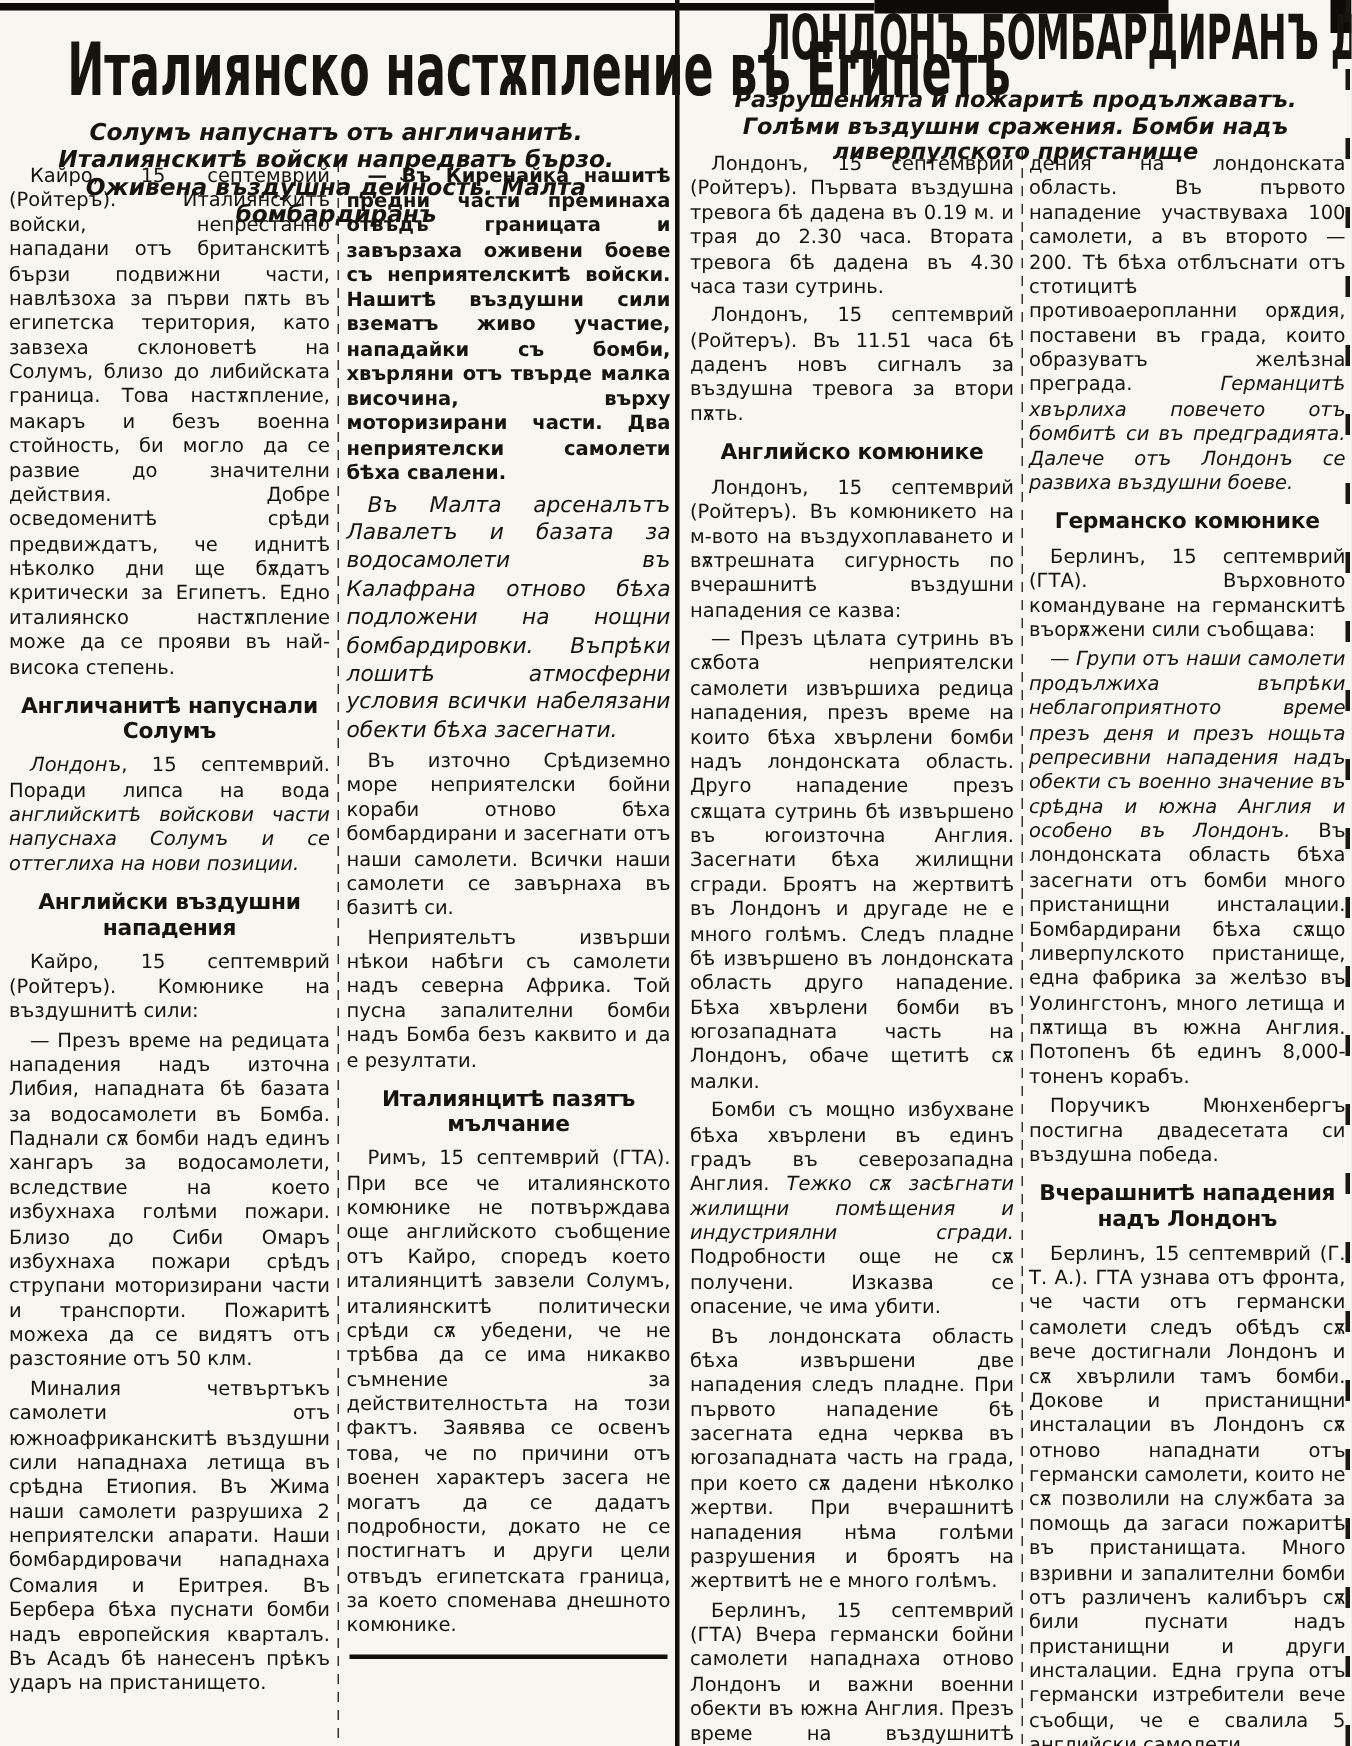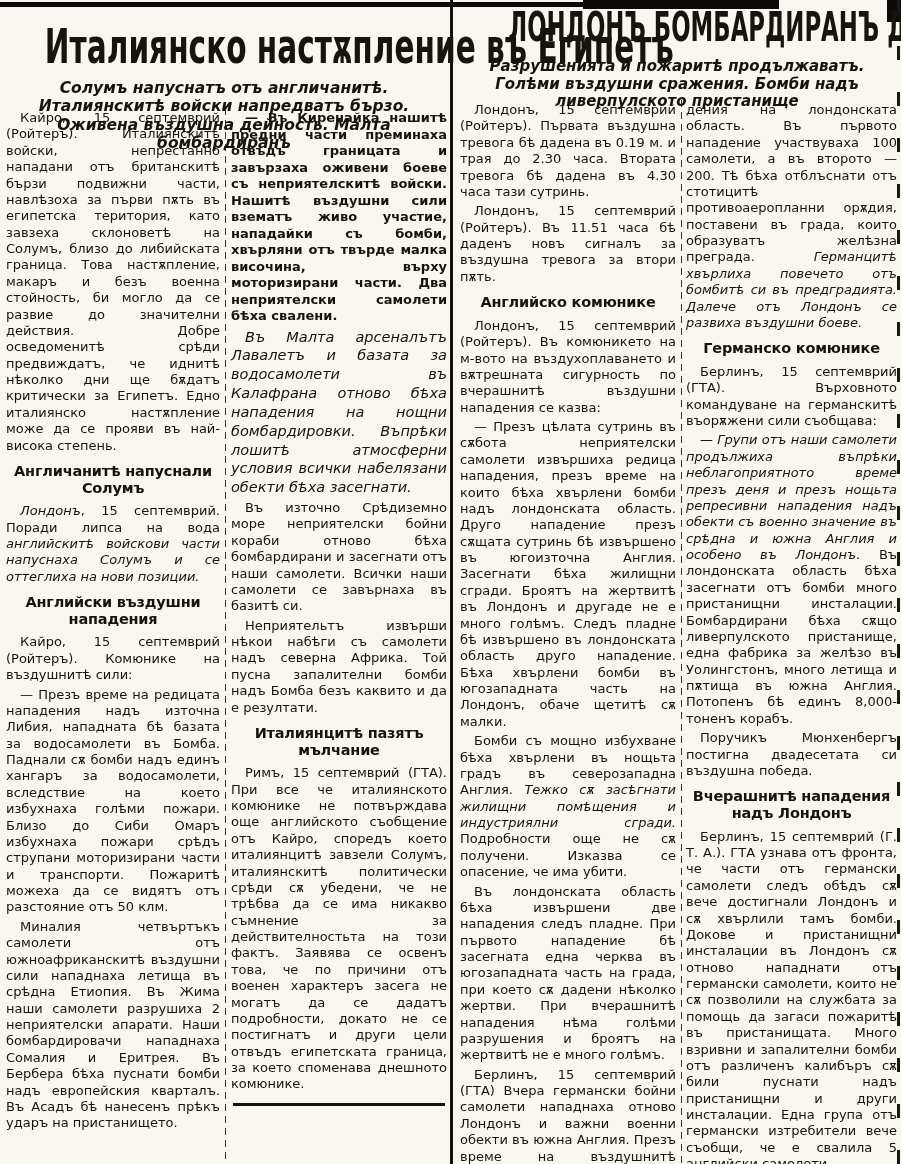--- a/index.html
+++ b/index.html
@@ -65,34 +65,34 @@
       <p class="par">Кайро, 15 септемврий (Ройтеръ). Италиянскитѣ войски, непрестанно нападани отъ британскитѣ бързи подвижни части, навлѣзоха за първи пѫть въ египетска територия, като завзеха склоноветѣ на Солумъ, близо до либийската граница. Това настѫпление, макаръ и безъ военна стойность, би могло да се развие до значителни действия. Добре осведоменитѣ срѣди предвиждатъ, че иднитѣ нѣколко дни ще бѫдатъ критически за Египетъ. Едно италиянско настѫпление може да се прояви въ най-висока степень.</p>
       <div class="col-head">Англичанитѣ напуснали Солумъ</div>
       <p class="par"><span class="ital">Лондонъ</span><span>, 15 септемврий. Поради липса на вода </span><span class="ital">английскитѣ войскови части напуснаха Солумъ и се оттеглиха на нови позиции.</span></p>
       <div class="col-head">Английски въздушни нападения</div>
       <p class="par">Кайро, 15 септемврий (Ройтеръ). Комюнике на въздушнитѣ сили:</p>
       <p class="par">— Презъ време на редицата нападения надъ източна Либия, нападната бѣ базата за водосамолети въ Бомба. Паднали сѫ бомби надъ единъ хангаръ за водосамолети, вследствие на което избухнаха голѣми пожари. Близо до Сиби Омаръ избухнаха пожари срѣдъ струпани моторизирани части и транспорти. Пожаритѣ можеха да се видятъ отъ разстояние отъ 50 клм.</p>
       <p class="par">Миналия четвъртъкъ самолети отъ южноафриканскитѣ въздушни сили нападнаха летища въ срѣдна Етиопия. Въ Жима наши самолети разрушиха 2 неприятелски апарати. Наши бомбардировачи нападнаха Сомалия и Еритрея. Въ Бербера бѣха пуснати бомби надъ европейския кварталъ. Въ Асадъ бѣ нанесенъ прѣкъ ударъ на пристанището.</p>
     </div>
   <div class="col" id="col-l2" style="left:231px;top:110px;width:216px;height:1054px;">
       <p class="par big">— Въ Киренайка нашитѣ предни части преминаха отвъдъ границата и завързаха оживени боеве съ неприятелскитѣ войски. Нашитѣ въздушни сили взематъ живо участие, нападайки съ бомби, хвърляни отъ твърде малка височина, върху моторизирани части. Два неприятелски самолети бѣха свалени.</p>
-      <p class="par bigital">Въ Малта арсеналътъ Лавалетъ и базата за водосамолети въ Калафрана отново бѣха нападения на нощни бомбардировки. Въпрѣки лошитѣ атмосферни условия всички набелязани обекти бѣха засегнати.</p>
+      <p class="par bigital">Въ Малта арсеналътъ Лавалетъ и базата за водосамолети въ Калафрана отново бѣха подложени на нощни бомбардировки. Въпрѣки лошитѣ атмосферни условия всички набелязани обекти бѣха засегнати.</p>
       <p class="par">Въ източно Срѣдиземно море неприятелски бойни кораби отново бѣха бомбардирани и засегнати отъ наши самолети. Всички наши самолети се завърнаха въ базитѣ си.</p>
       <p class="par">Неприятельтъ извърши нѣкои набѣги съ самолети надъ северна Африка. Той пусна запалителни бомби надъ Бомба безъ каквито и да е резултати.</p>
       <div class="col-head">Италиянцитѣ пазятъ мълчание</div>
       <p class="par">Римъ, 15 септемврий (ГТА). При все че италиянското комюнике не потвърждава още английското съобщение отъ Кайро, споредъ което италиянцитѣ завзели Солумъ, италиянскитѣ политически срѣди сѫ убедени, че не трѣбва да се има никакво съмнение за действителностьта на този фактъ. Заявява се освенъ това, че по причини отъ военен характеръ засега не могатъ да се дадатъ подробности, докато не се постигнатъ и други цели отвъдъ египетската граница, за което споменава днешното комюнике.</p>
       <div class="end-rule"></div>
     </div>
   <div class="col" id="col-r1" style="left:460px;top:102px;width:216px;height:1062px;">
       <p class="par">Лондонъ, 15 септемврий (Ройтеръ). Първата въздушна тревога бѣ дадена въ 0.19 м. и трая до 2.30 часа. Втората тревога бѣ дадена въ 4.30 часа тази сутринь.</p>
       <p class="par">Лондонъ, 15 септемврий (Ройтеръ). Въ 11.51 часа бѣ даденъ новъ сигналъ за въздушна тревога за втори пѫть.</p>
       <div class="col-head">Английско комюнике</div>
       <p class="par">Лондонъ, 15 септемврий (Ройтеръ). Въ комюникето на м-вото на въздухоплаването и вѫтрешната сигурность по вчерашнитѣ въздушни нападения се казва:</p>
       <p class="par">— Презъ цѣлата сутринь въ сѫбота неприятелски самолети извършиха редица нападения, презъ време на които бѣха хвърлени бомби надъ лондонската область. Друго нападение презъ сѫщата сутринь бѣ извършено въ югоизточна Англия. Засегнати бѣха жилищни сгради. Броятъ на жертвитѣ въ Лондонъ и другаде не е много голѣмъ. Следъ пладне бѣ извършено въ лондонската область друго нападение. Бѣха хвърлени бомби въ югозападната часть на Лондонъ, обаче щетитѣ сѫ малки.</p>
-      <p class="par"><span>Бомби съ мощно избухване бѣха хвърлени въ нощьта градъ въ северозападна Англия. </span><span class="ital">Тежко сѫ засѣгнати жилищни помѣщения и индустриялни сгради.</span><span> Подробности още не сѫ получени. Изказва се опасение, че има убити.</span></p>
+      <p class="par"><span>Бомби съ мощно избухване бѣха хвърлени въ единъ градъ въ северозападна Англия. </span><span class="ital">Тежко сѫ засѣгнати жилищни помѣщения и индустриялни сгради.</span><span> Подробности още не сѫ получени. Изказва се опасение, че има убити.</span></p>
       <p class="par">Въ лондонската область бѣха извършени две нападения следъ пладне. При първото нападение бѣ засегната една черква въ югозападната часть на града, при което сѫ дадени нѣколко жертви. При вчерашнитѣ нападения нѣма голѣми разрушения и броятъ на жертвитѣ не е много голѣмъ.</p>
       <p class="par">Берлинъ, 15 септемврий (ГТА) Вчера германски бойни самолети нападнаха отново Лондонъ и важни военни обекти въ южна Англия. Презъ време на въздушнитѣ сражения, които се водиха, противникътъ загуби 24 самолети. Петь германски не се завърнаха въ базитѣ си.</p>
     </div>
   <div class="col" id="col-r2" style="left:686px;top:102px;width:211px;height:1062px;">
       <p class="par noindent"><span>дения на лондонската область. Въ първото нападение участвуваха 100 самолети, а въ второто — 200. Тѣ бѣха отблъснати отъ стотицитѣ противоаеропланни орѫдия, поставени въ града, които образуватъ желѣзна преграда. </span><span class="ital">Германцитѣ хвърлиха повечето отъ бомбитѣ си въ предградията. Далече отъ Лондонъ се развиха въздушни боеве.</span></p>
       <div class="col-head">Германско комюнике</div>
       <p class="par">Берлинъ, 15 септемврий (ГТА). Върховното командуване на германскитѣ въорѫжени сили съобщава:</p>
       <p class="par"><span class="ital">— Групи отъ наши самолети продължиха въпрѣки неблагоприятното време презъ деня и презъ нощьта репресивни нападения надъ обекти съ военно значение въ срѣдна и южна Англия и особено въ Лондонъ.</span><span> Въ лондонската область бѣха засегнати отъ бомби много пристанищни инсталации. Бомбардирани бѣха сѫщо ливерпулското пристанище, една фабрика за желѣзо въ Уолингстонъ, много летища и пѫтища въ южна Англия. Потопенъ бѣ единъ 8,000-тоненъ корабъ.</span></p>
       <p class="par">Поручикъ Мюнхенбергъ постигна двадесетата си въздушна победа.</p>
       <div class="col-head">Вчерашнитѣ нападения надъ Лондонъ</div>

